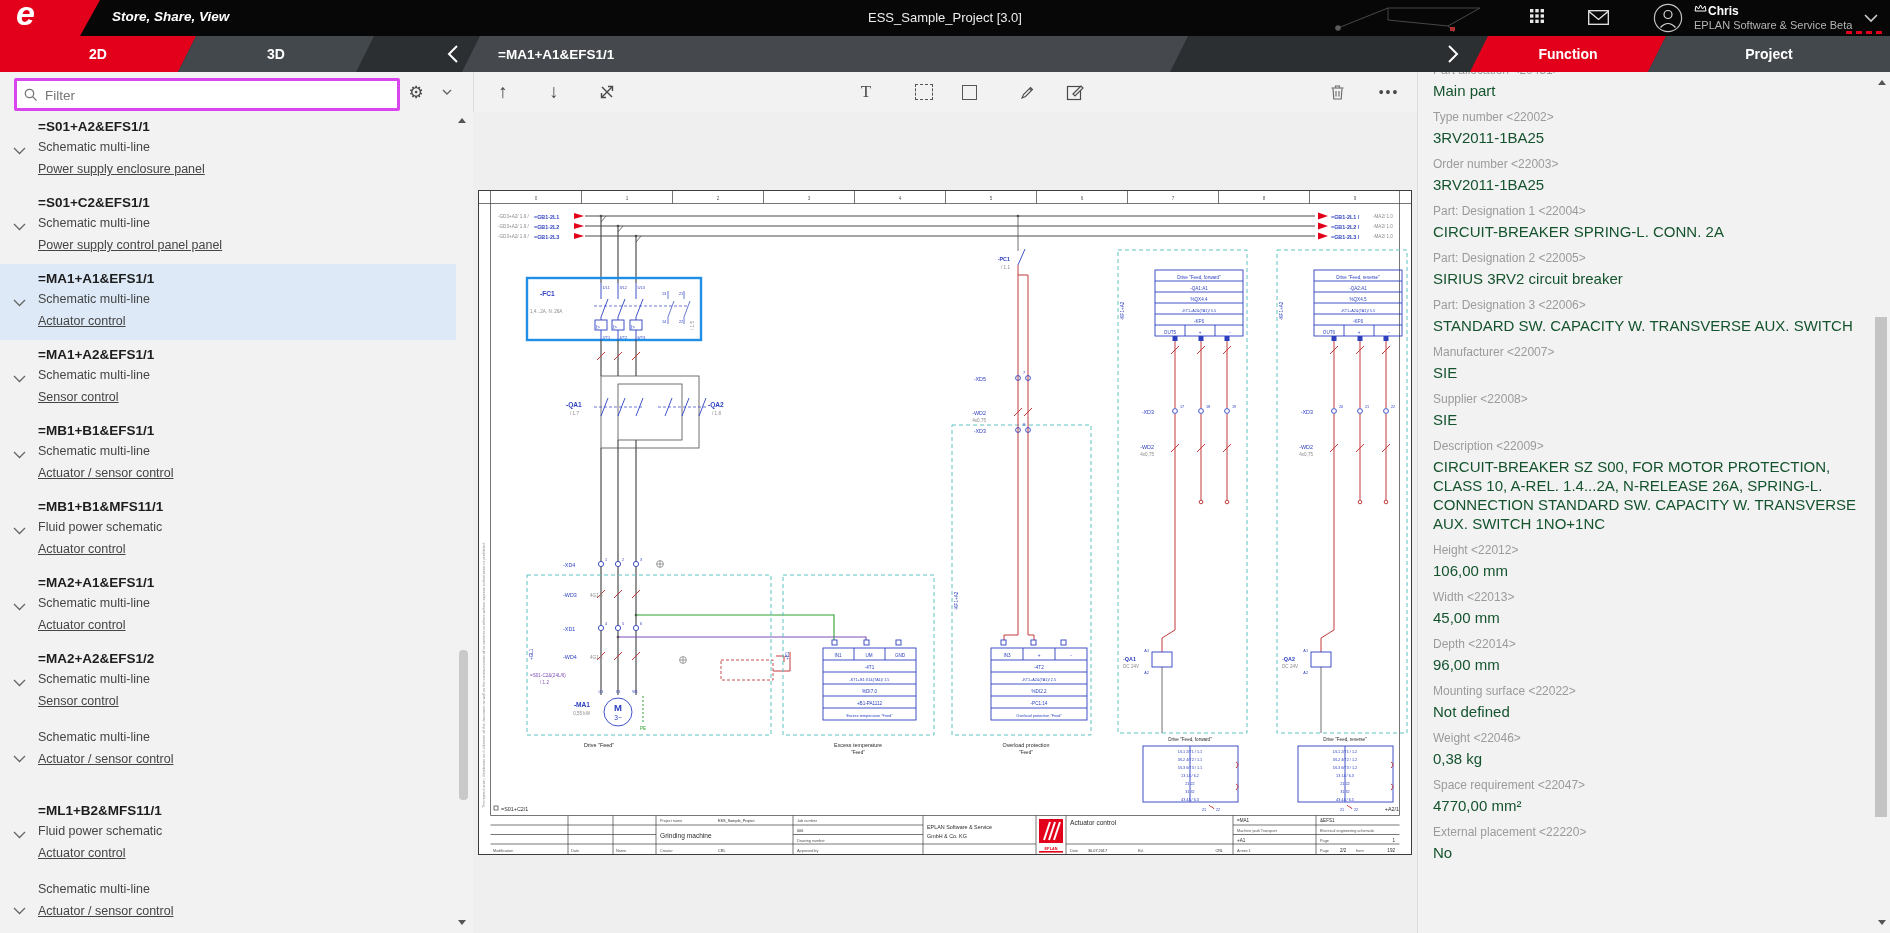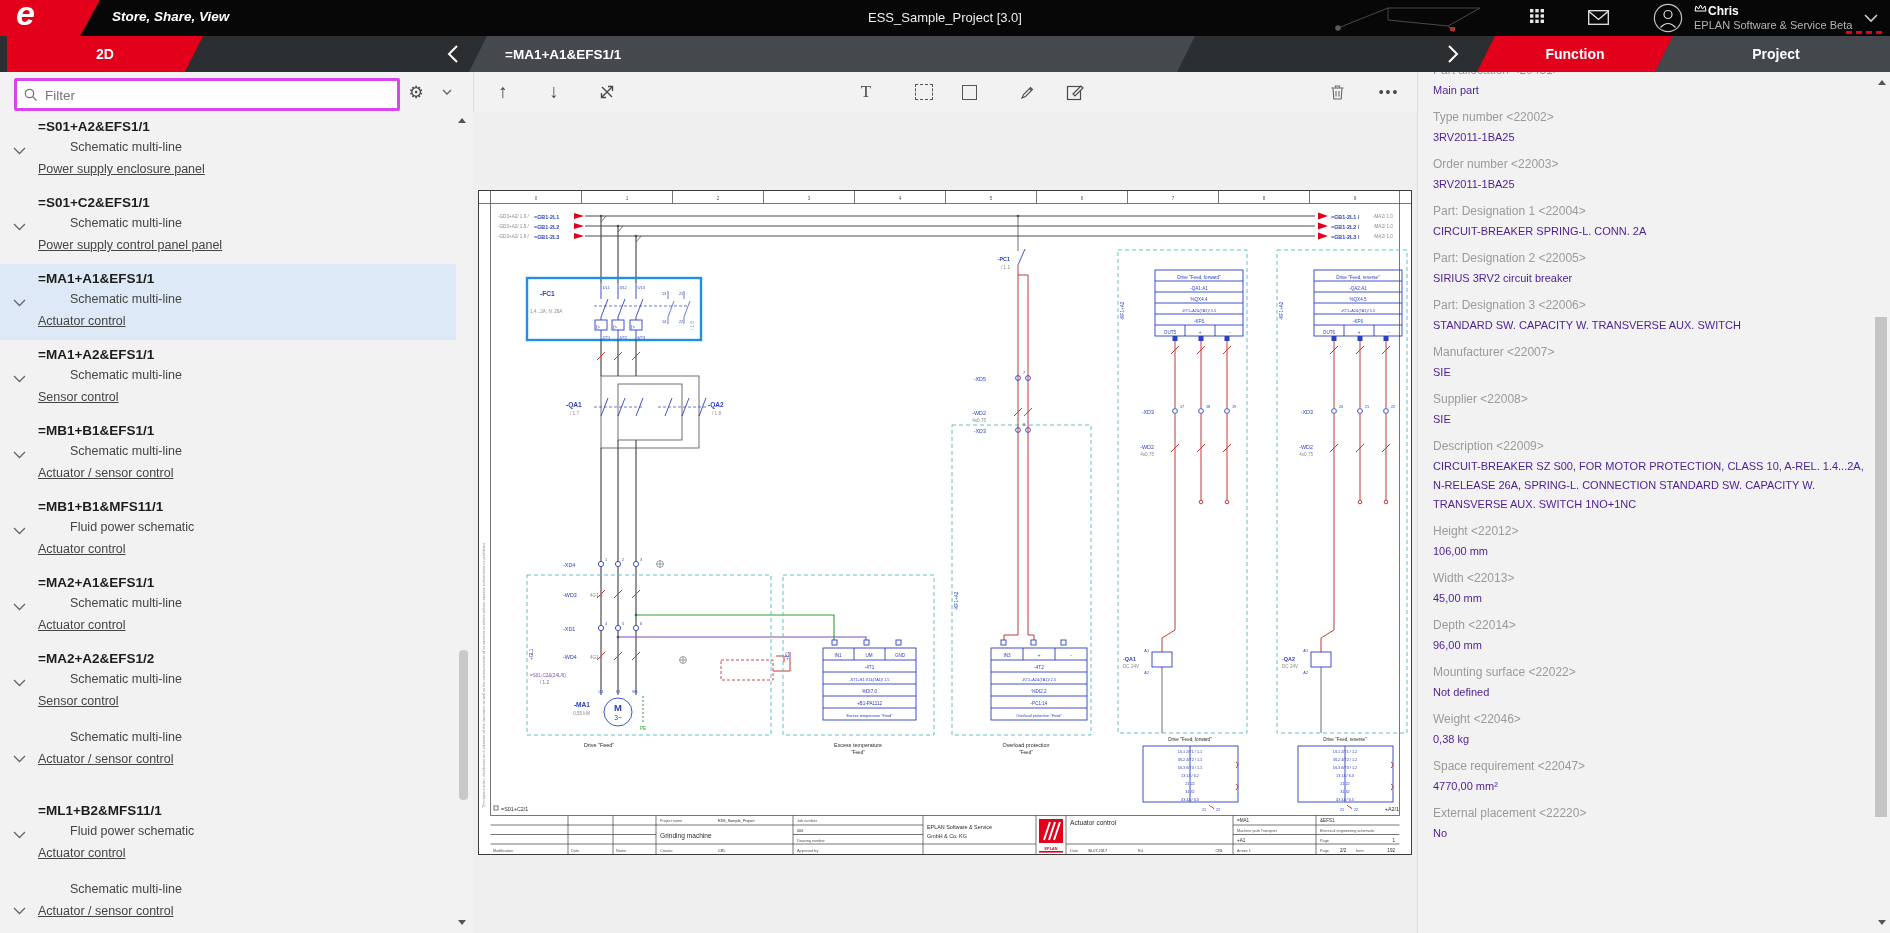--- a/index.html
+++ b/index.html
@@ -11,47 +11,47 @@
   .logo{position:absolute;left:0;top:0;width:100px;height:36px;background:#e2001a;clip-path:polygon(0 0,100px 0,80px 36px,0 36px);}
   .logo span{position:absolute;left:16px;top:-6px;color:#fff;font-style:italic;font-weight:bold;font-size:34px;}
   .tagline{position:absolute;left:112px;top:9px;color:#fff;font-style:italic;font-weight:bold;font-size:13.5px;}
   .apptitle{position:absolute;left:0;top:10px;width:1890px;text-align:center;color:#ededed;font-size:13px;}
   .tbicon{position:absolute;top:8px;background:none;border:none;padding:0;cursor:pointer;}
   .username{position:absolute;left:1694px;top:4px;color:#fff;font-size:12px;font-weight:bold;}
   .userorg{position:absolute;left:1694px;top:19px;color:#b5b5b5;font-size:11px;}
   .reddash{position:absolute;top:31px;width:6px;height:3px;background:#e2001a;}
   
   .tabbar{position:absolute;left:0;top:36px;width:1890px;height:36px;background:#2c2f31;z-index:5;}
-  .tab{position:absolute;top:0;height:36px;display:flex;align-items:center;justify-content:center;color:#fff;font-weight:bold;font-size:14px;cursor:pointer;margin-left:7px;}
+  .tab{position:absolute;top:0;height:36px;display:flex;align-items:center;justify-content:center;color:#fff;font-weight:bold;font-size:14px;cursor:pointer;}
   .navchev{position:absolute;top:6px;width:30px;height:24px;background:none;border:none;cursor:pointer;}
   
   .toolband{position:absolute;left:0;top:72px;width:1890px;height:40px;background:#f2f2f2;}
   .tbtn{position:absolute;top:4px;width:34px;height:32px;background:none;border:none;display:flex;align-items:center;justify-content:center;color:#4a4a4a;cursor:pointer;}
   .filter{position:absolute;left:14px;top:6px;width:380px;height:27px;background:#fff;border:3px solid #d946ef;border-radius:2px;}
   .filter input{position:absolute;left:26px;top:3px;width:345px;height:20px;border:none;outline:none;font-size:13.5px;color:#333;background:transparent;}
   .vdiv{position:absolute;top:72px;width:1px;height:861px;background:#dcdcdc;}
   
   .sidebar{position:absolute;left:0;top:112px;width:473px;height:821px;background:#f2f2f2;overflow:hidden;}
   .sitem{position:relative;width:456px;height:76px;box-sizing:border-box;padding:6px 10px 0 38px;cursor:pointer;}
   .sitem.sel{background:#dde9f6;}
   .sititle{font-size:13.5px;font-weight:bold;color:#1d1d1d;line-height:18px;white-space:nowrap;}
-  .sitype{font-size:12.5px;color:#454545;line-height:22px;white-space:nowrap;margin-left:32px;}
+  .sitype{font-size:12.5px;color:#454545;line-height:22px;white-space:nowrap;}
   .sidesc{font-size:12.5px;color:#454545;line-height:22px;white-space:nowrap;text-decoration:underline;}
   .sichev{position:absolute;left:13px;top:29px;}
   .sb-thumb{position:absolute;left:459px;top:650px;width:9px;height:150px;background:#c9c9c9;border-radius:4px;cursor:pointer;}
   .tri-up{width:0;height:0;border-left:4px solid transparent;border-right:4px solid transparent;border-bottom:5px solid #555;}
   .tri-dn{width:0;height:0;border-left:4px solid transparent;border-right:4px solid transparent;border-top:5px solid #555;}
   
   .canvas{position:absolute;left:473px;top:112px;width:944px;height:821px;background:#efefef;overflow:hidden;}
   
   .rpanel{position:absolute;left:1417px;top:72px;width:473px;height:861px;background:#f2f2f2;border-left:1px solid #dcdcdc;overflow:hidden;}
   .fields{position:absolute;left:15px;top:-9px;width:440px;}
   .fpair{margin-bottom:10px;}
   .flabel{font-size:12px;line-height:15px;color:#9b9b9b;margin-bottom:3px;}
-  .fvalue{font-size:11px;line-height:19px;color:#4c1d95;}
+  .fvalue{font-size:15px;line-height:19px;color:#14532d;}
   .rp-thumb{position:absolute;left:457px;top:245px;width:12px;height:500px;background:#c4c4c4;cursor:pointer;}
   svg text{font-family:"Liberation Sans","DejaVu Sans",sans-serif;}
   .sb{fill:#2b3fbf;} .sg{fill:#8a8a8a;} .sg2{fill:#555;} .sk{fill:#2b2b2b;} .sv{fill:#7e4fb5;} .st{fill:#2fa12f;}
   .bold{font-weight:bold;}
   .z3{font-size:3.8px;} .z4{font-size:4.6px;} .z5{font-size:5.4px;} .z6{font-size:6.6px;} .z9{font-size:9.5px;}
   .wd{stroke:#4d4d4d;fill:none;stroke-width:1.2;} .wd8{stroke:#4d4d4d;fill:none;stroke-width:0.8;}
   .wb{stroke:#2b3fbf;fill:none;stroke-width:0.9;}
   .wr{stroke:#c23a3a;fill:none;stroke-width:1;}
   .wt{stroke:#5ec2c2;fill:none;stroke-width:1;stroke-dasharray:4 3;}
   .wf{stroke:#3c3c3c;fill:none;stroke-width:0.7;}
@@ -114,20 +114,23 @@
     </button>
     <div class="reddash" style="left:1846px;"></div>
     <div class="reddash" style="left:1856px;"></div>
     <div class="reddash" style="left:1866px;"></div>
     <div class="reddash" style="left:1876px;"></div>
   </header>
 
   <nav class="tabbar">
     <div class="tab" style="left:0;width:196px;background:#e2001a;clip-path:polygon(0 0,100% 0,calc(100% - 18px) 100%,0 100%);">
         <span>2D</span>
+      </div>
+    <div class="tab" style="left:178px;width:196px;background:#43484c;clip-path:polygon(18px 0,100% 0,calc(100% - 18px) 100%,0 100%);">
+        <span>3D</span>
       </div>
     <button class="navchev" style="left:438px;"><svg width="16" height="22">
           <polyline points="12,3 4,11 12,19" fill="none" stroke="#fff" stroke-width="2"></polyline>
         </svg></button>
     <div class="tab" style="left:462px;width:690px;background:#45494d;clip-path:polygon(18px 0,100% 0,calc(100% - 18px) 100%,0 100%);justify-content:flex-start;padding-left:36px;font-size:13.5px;">
         <span>=MA1+A1&amp;EFS1/1</span>
       </div>
     <button class="navchev" style="left:1438px;"><svg width="16" height="22">
           <polyline points="4,3 12,11 4,19" fill="none" stroke="#fff" stroke-width="2"></polyline>
         </svg></button>

